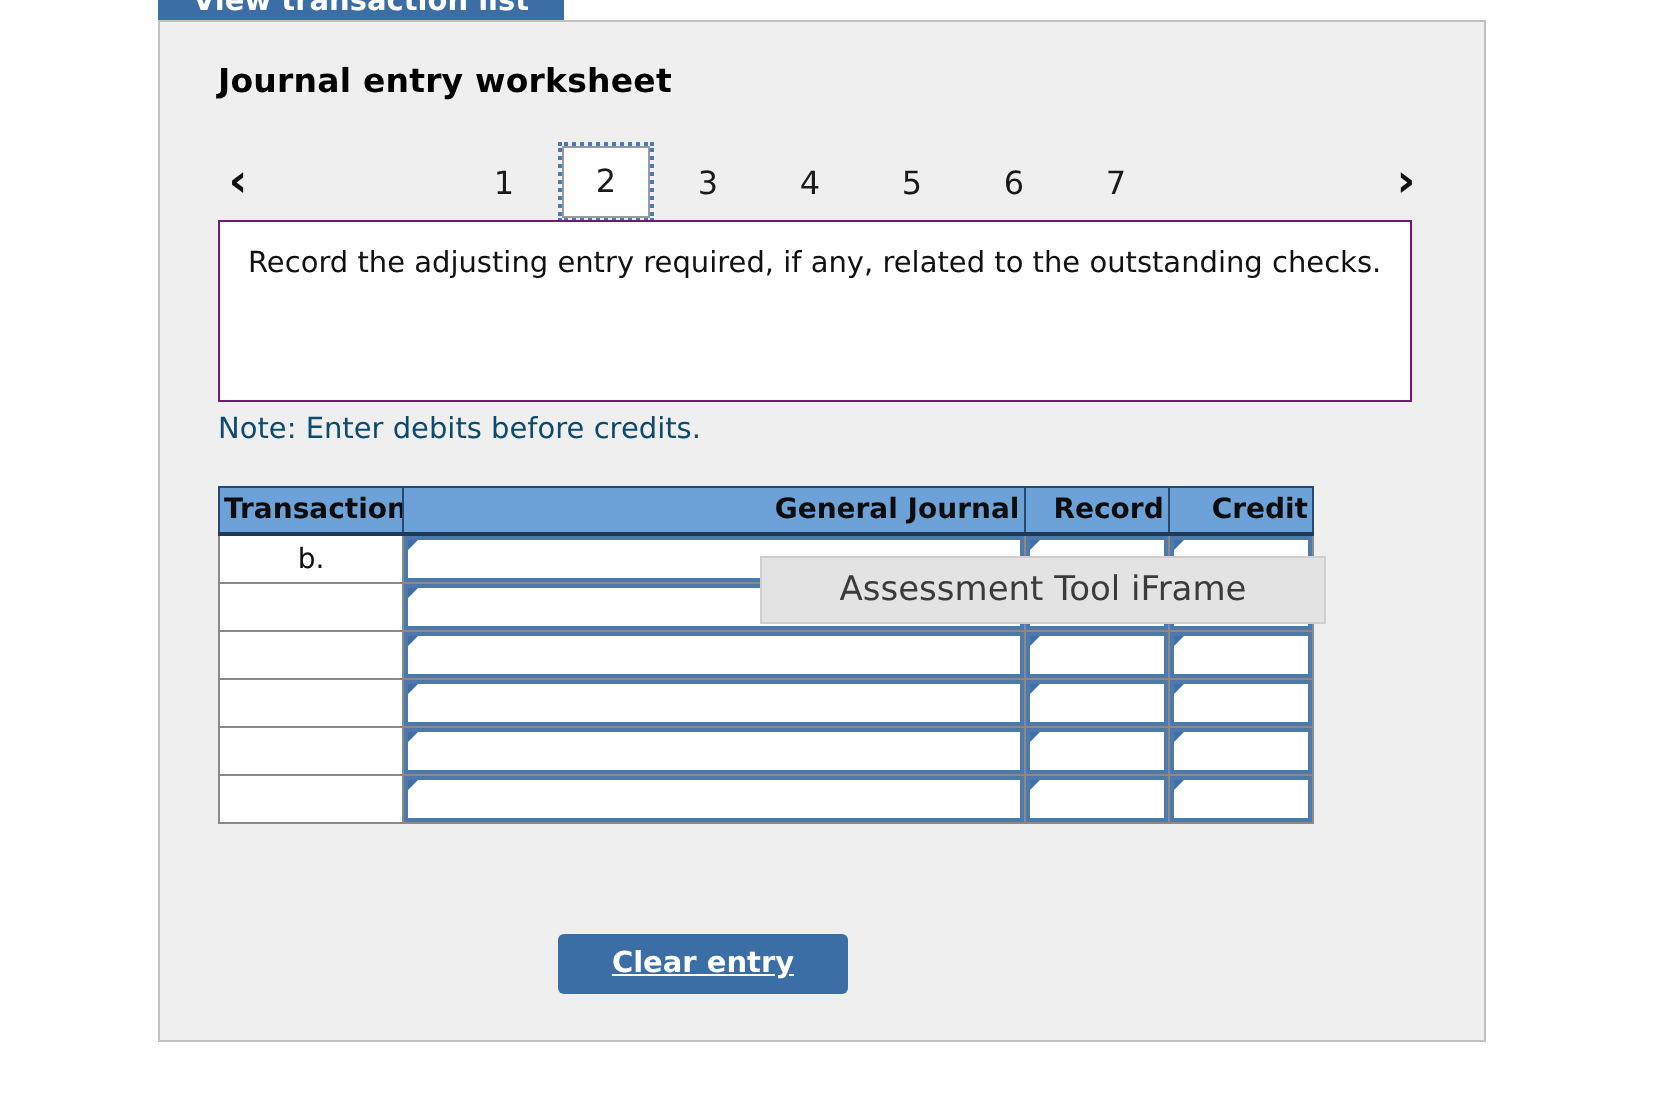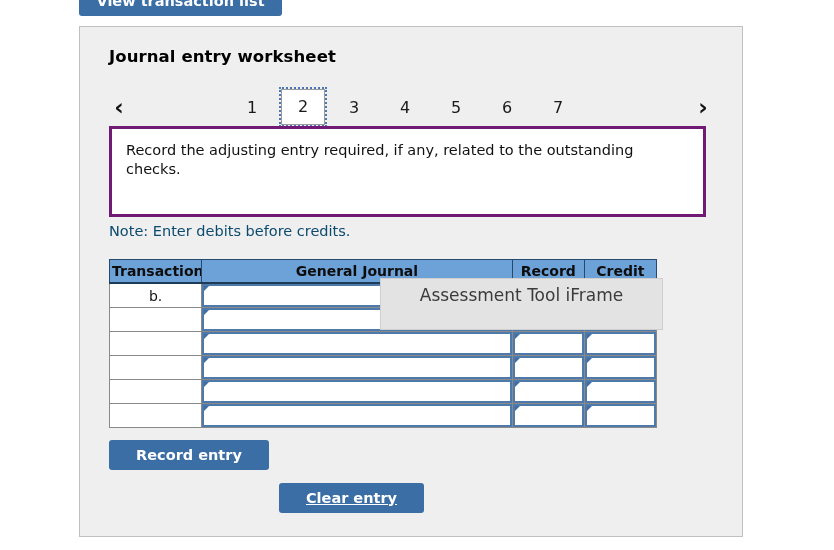--- a/index.html
+++ b/index.html
@@ -34,21 +34,21 @@
     padding: 0;
     cursor: pointer;
     white-space: nowrap;
     overflow: hidden;
   }
 
   
   #worksheet-panel {
     position: absolute;
     left: 79px;
-    top: 26px;
+    top: 10px;
     width: 664px;
     height: 511px;
     background: #efefef;
     border: 1px solid #c0c0c0;
     box-sizing: border-box;
   }
 
   #worksheet-title {
     position: absolute;
     left: 29px;
@@ -109,21 +109,21 @@
   }
 
   
   #instruction-box {
     position: absolute;
     left: 29px;
     top: 99px;
     width: 597px;
     height: 91px;
     background: #ffffff;
-    border: 3px solid #701a75;
+    border: 1px solid #701a75;
     box-sizing: border-box;
     padding: 12px 14px 12px 14px;
     font-size: 14.5px;
     line-height: 1.32;
     color: #111111;
   }
 
   
   #note-text {
     position: absolute;
@@ -144,21 +144,21 @@
   }
   #journal-table th {
     background: #6da2d8;
     border: 1px solid #27496d;
     border-bottom: 2px solid #1d3a57;
     font-size: 14px;
     font-weight: bold;
     color: #0d0d0d;
     height: 22px;
     padding: 0 2px;
-    text-align: center;
+    text-align: right;
     overflow: hidden;
     white-space: nowrap;
   }
   #journal-table td {
     padding: 0;
     height: 23px;
     border: 1px solid #8a8a8a;
     background: #ffffff;
     box-sizing: border-box;
   }
@@ -229,21 +229,21 @@
     height: 30px;
     line-height: 30px;
   }
 
   
   #assessment-tooltip {
     position: absolute;
     left: 380px;
     top: 278px;
     width: 283px;
-    height: 52px;
+    height: 34px;
     background: #e3e3e3;
     border: 1px solid #cfcfcf;
     box-sizing: border-box;
     font-size: 17px;
     color: #3b3b3b;
     line-height: 32px;
     text-align: center;
     z-index: 50;
   }
 </style>
@@ -358,18 +358,17 @@
           <td class="input-host">
             <div class="cell-input"></div>
           </td>
           <td class="input-host">
             <div class="cell-input"></div>
           </td>
         </tr>
       </tbody>
   </table>
 
-  <button class="btn" id="record-entry-button">Record entry</button>
   <button class="btn" id="clear-entry-button">Clear entry</button>
 
 </div>
 
 <div id="assessment-tooltip">Assessment Tool iFrame</div>
 
 </body></html>

